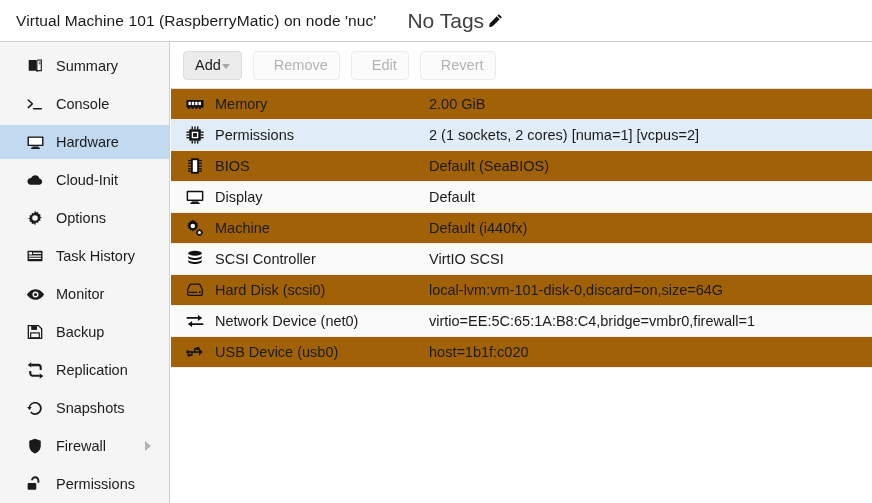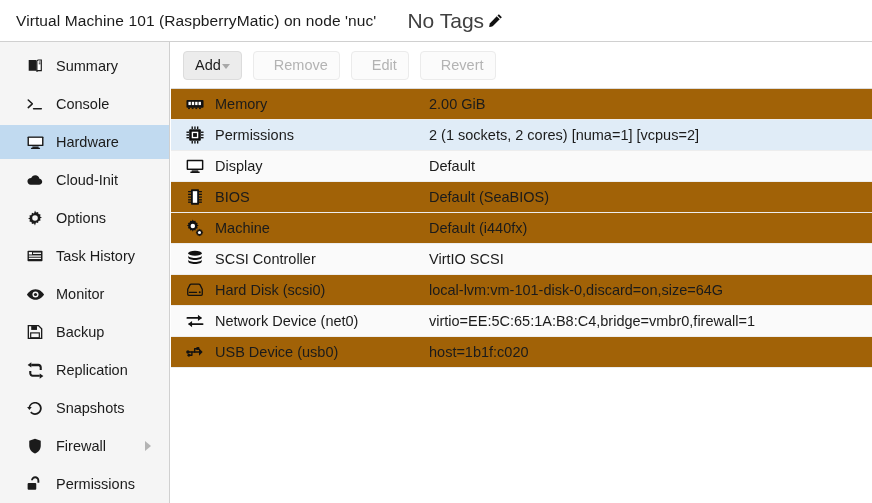--- a/index.html
+++ b/index.html
@@ -321,32 +321,20 @@
                 <rect x="1.6" y="13.2" width="2.8" height="1.5"></rect>
                 <rect x="17.6" y="7.2" width="2.8" height="1.5"></rect>
                 <rect x="17.6" y="10.2" width="2.8" height="1.5"></rect>
                 <rect x="17.6" y="13.2" width="2.8" height="1.5"></rect>
               </g>
             </svg>
           </span>
           <span class="row-key">Permissions</span>
           <span class="row-val">2 (1 sockets, 2 cores) [numa=1] [vcpus=2]</span>
         </div>
-        <div class="row alt">
-          <span class="row-icon">
-            <svg viewBox="0 0 22 22" width="20" height="20">
-              <rect x="1.8" y="4.2" width="18.4" height="11.2" rx="1" fill="#111"></rect>
-              <rect x="3.4" y="5.8" width="15.2" height="8" fill="#fff"></rect>
-              <rect x="7.4" y="15.8" width="7.2" height="1.6" fill="#111"></rect>
-              <rect x="5.8" y="17.1" width="10.4" height="1.5" rx=".5" fill="#111"></rect>
-            </svg>
-          </span>
-          <span class="row-key">Display</span>
-          <span class="row-val">Default</span>
-        </div>
         <div class="row">
           <span class="row-icon">
             <svg viewBox="0 0 22 22" width="20" height="20">
               <rect x="6.6" y="2.6" width="8.8" height="16.8" rx=".8" fill="#111"></rect>
               <rect x="8.6" y="4.6" width="4.8" height="12.8" fill="#fff"></rect>
               <g fill="#111">
                 <rect x="3.4" y="4.4" width="3.2" height="1.4"></rect>
                 <rect x="3.4" y="7.4" width="3.2" height="1.4"></rect>
                 <rect x="3.4" y="10.4" width="3.2" height="1.4"></rect>
                 <rect x="3.4" y="13.4" width="3.2" height="1.4"></rect>
@@ -355,20 +343,32 @@
                 <rect x="15.4" y="7.4" width="3.2" height="1.4"></rect>
                 <rect x="15.4" y="10.4" width="3.2" height="1.4"></rect>
                 <rect x="15.4" y="13.4" width="3.2" height="1.4"></rect>
                 <rect x="15.4" y="16" width="3.2" height="1.4"></rect>
               </g>
             </svg>
           </span>
           <span class="row-key">BIOS</span>
           <span class="row-val">Default (SeaBIOS)</span>
         </div>
+        <div class="row alt">
+          <span class="row-icon">
+            <svg viewBox="0 0 22 22" width="20" height="20">
+              <rect x="1.8" y="4.2" width="18.4" height="11.2" rx="1" fill="#111"></rect>
+              <rect x="3.4" y="5.8" width="15.2" height="8" fill="#fff"></rect>
+              <rect x="7.4" y="15.8" width="7.2" height="1.6" fill="#111"></rect>
+              <rect x="5.8" y="17.1" width="10.4" height="1.5" rx=".5" fill="#111"></rect>
+            </svg>
+          </span>
+          <span class="row-key">Display</span>
+          <span class="row-val">Default</span>
+        </div>
         <div class="row">
           <span class="row-icon">
             <svg viewBox="0 0 22 22" width="20" height="20">
               <path d="M8.6 1.6l.9 1.8 2-.5.4 2 2 .5-.5 2 1.8.9-1.8.9.5 2-2 .5-.4 2-2-.5-.9 1.8-.9-1.8-2 .5-.4-2-2-.5.5-2-1.8-.9 1.8-.9-.5-2 2-.5.4-2 2 .5z" fill="#111"></path>
               <circle cx="8.6" cy="8.8" r="2.5" fill="#fff"></circle>
               <path d="M15.9 11.6l.6 1.2 1.3-.3.3 1.3 1.3.3-.3 1.3 1.2.6-1.2.6.3 1.3-1.3.3-.3 1.3-1.3-.3-.6 1.2-.6-1.2-1.3.3-.3-1.3-1.3-.3.3-1.3-1.2-.6 1.2-.6-.3-1.3 1.3-.3.3-1.3 1.3.3z" fill="#111"></path>
               <circle cx="15.9" cy="16" r="1.7" fill="#fff"></circle>
             </svg>
           </span>
           <span class="row-key">Machine</span>

